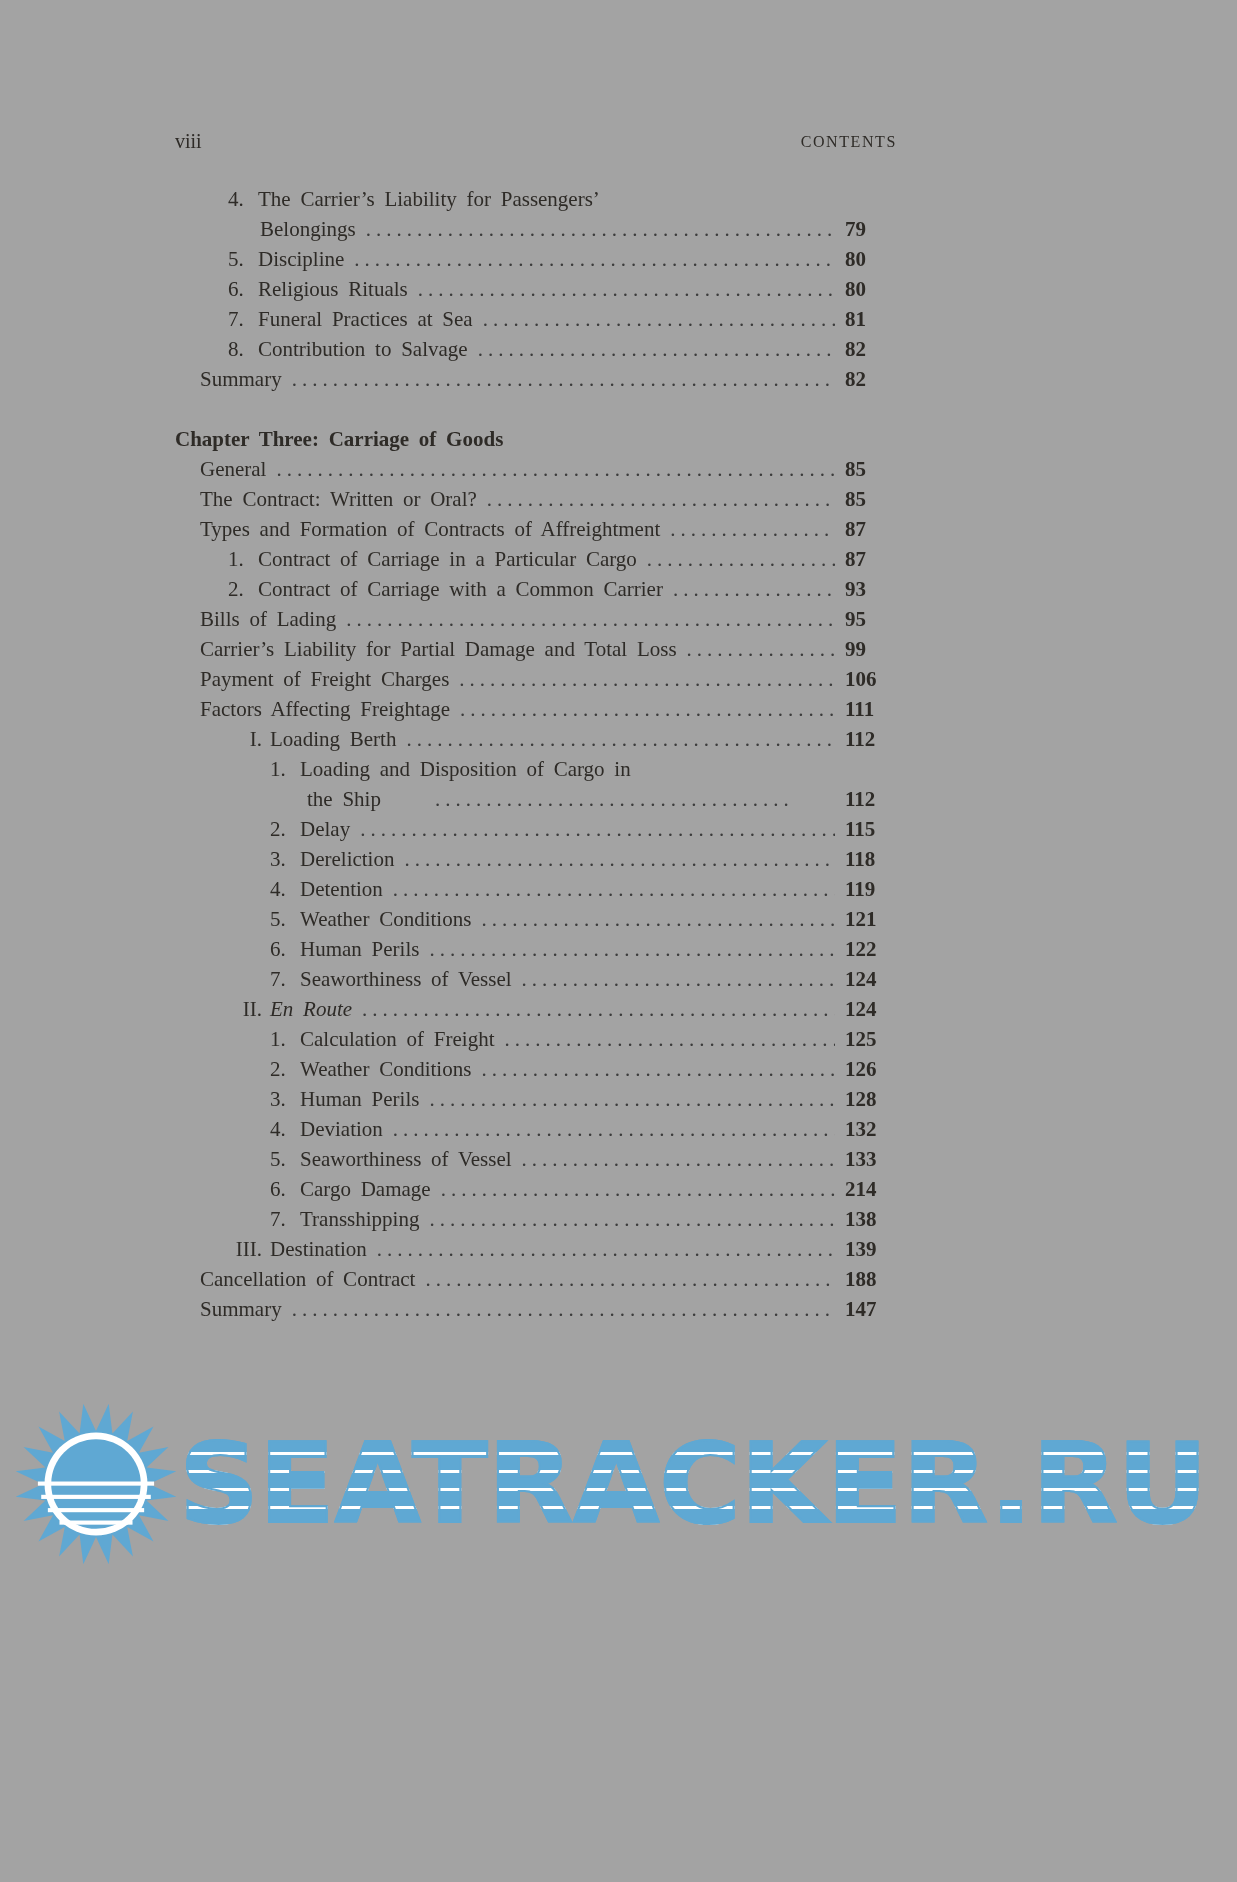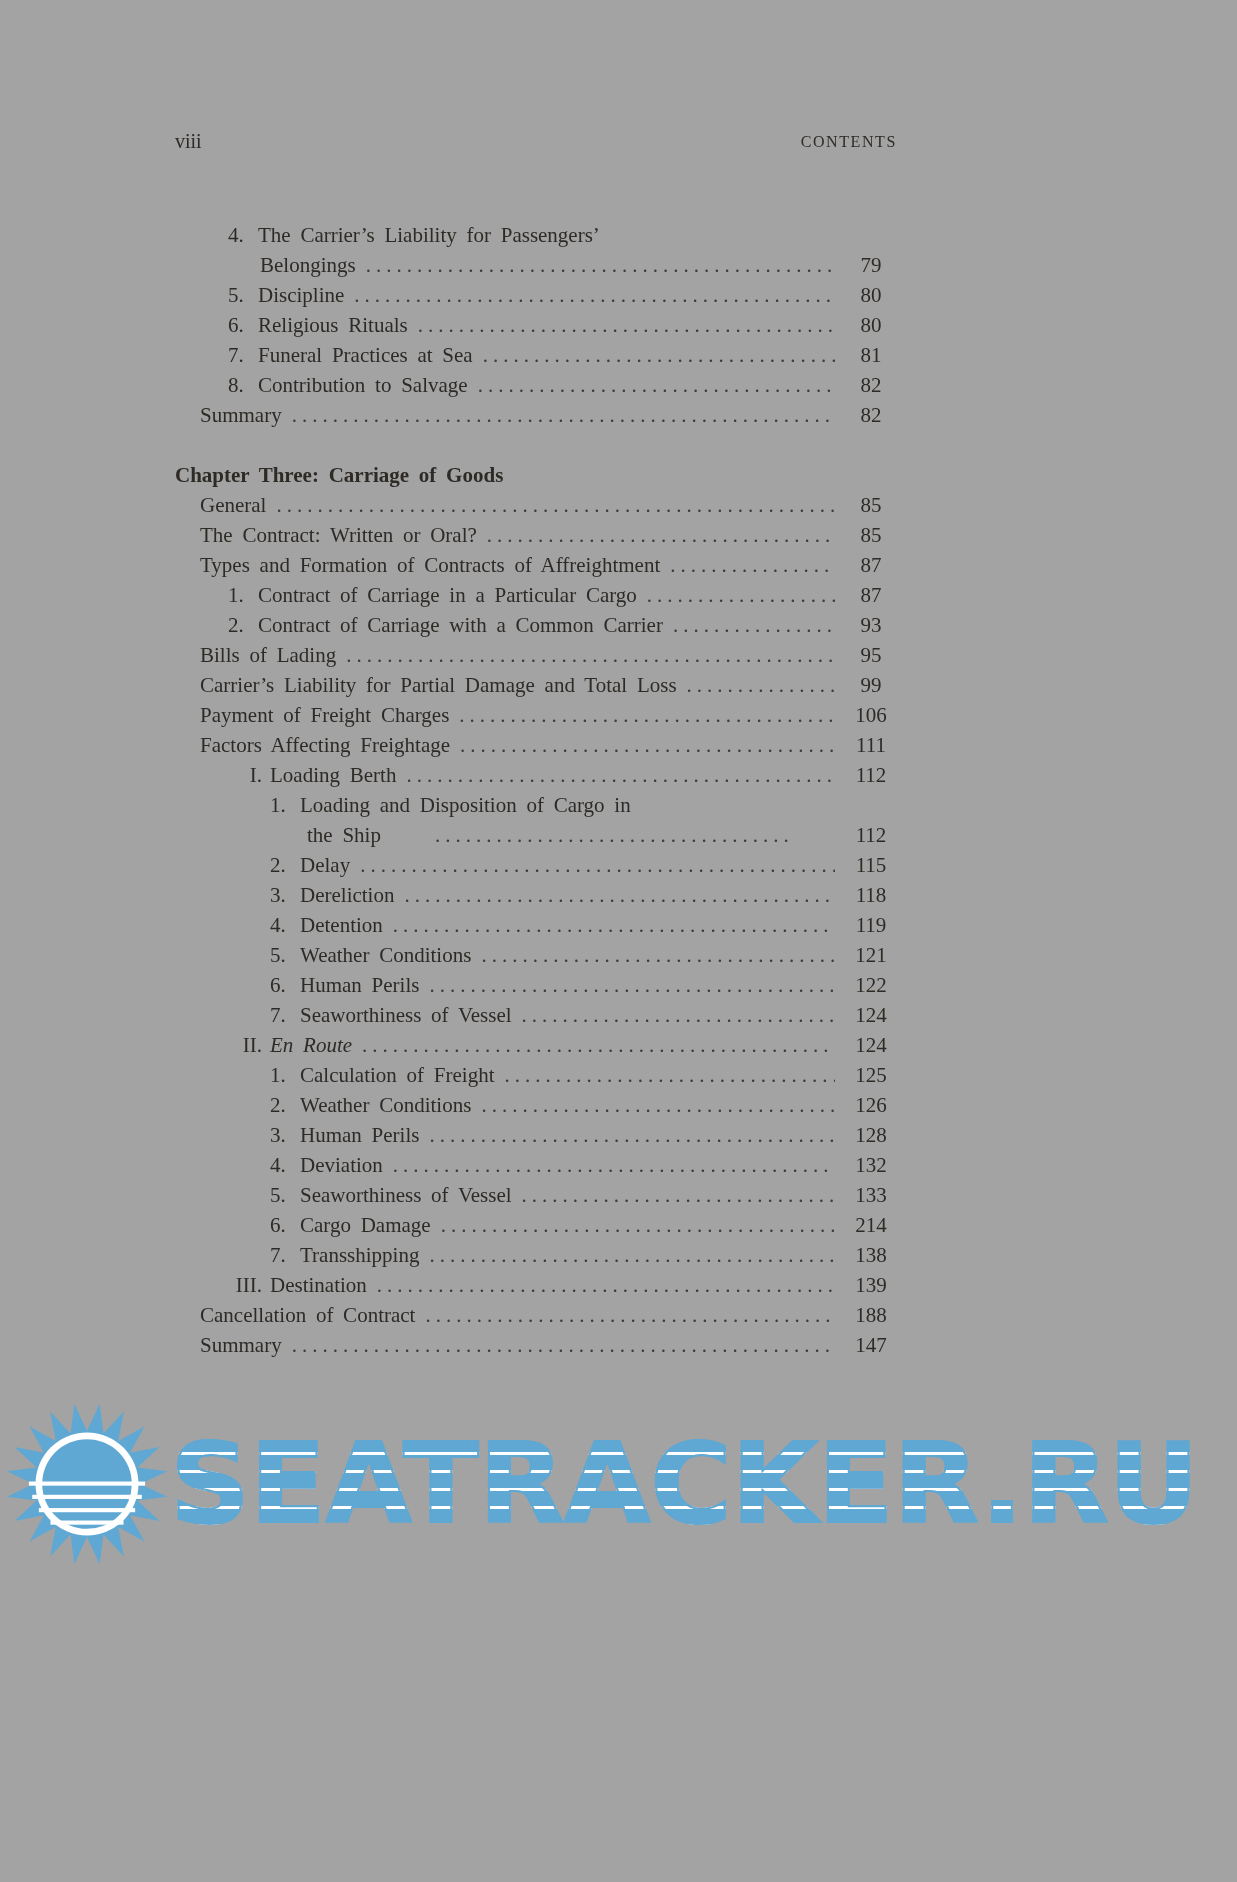--- a/index.html
+++ b/index.html
@@ -47,39 +47,39 @@
   .lv-chapter{padding-left:0;}
   .lv-s1{padding-left:25px;}
   .lv-n2{padding-left:53px;}
   .lv-r3{padding-left:53px;}
   .lv-n4{padding-left:95px;}
   .lv-c2{padding-left:85px;}
   .lv-c4{padding-left:132px;gap:44px;}
   .num{flex:0 0 auto;margin-right:8px;}
   .lv-n2 .num,.lv-n4 .num{width:22px;}
   .lv-r3 .num{width:34px;text-align:right;}
-  .label{flex:0 0 auto;word-spacing:4.5px;margin-top:36px;}
+  .label{flex:0 0 auto;word-spacing:4.5px;}
   .label.it{font-style:italic;}
   .leader{
     flex:1 1 auto;
     overflow:hidden;
     white-space:nowrap;
     margin:0 10px 0 10px;
     color:#3c3c3c;
   }
   .leader::after{
     content:"........................................................................................................................";
     letter-spacing:5px;
   }
-  .pagenum{flex:0 0 52px;text-align:center;}
+  .pagenum{flex:0 0 52px;text-align:left;font-weight:bold;}
 
   
   .watermark{
     position:absolute;
-    left:4px;right:0;top:1398px;
+    left:13px;right:0;top:1398px;
     height:172px;
     display:flex;
     align-items:center;
     overflow:hidden;
   }
   .sun{
     flex:0 0 166px;
     width:166px;height:166px;
   }
   .wm-text{

